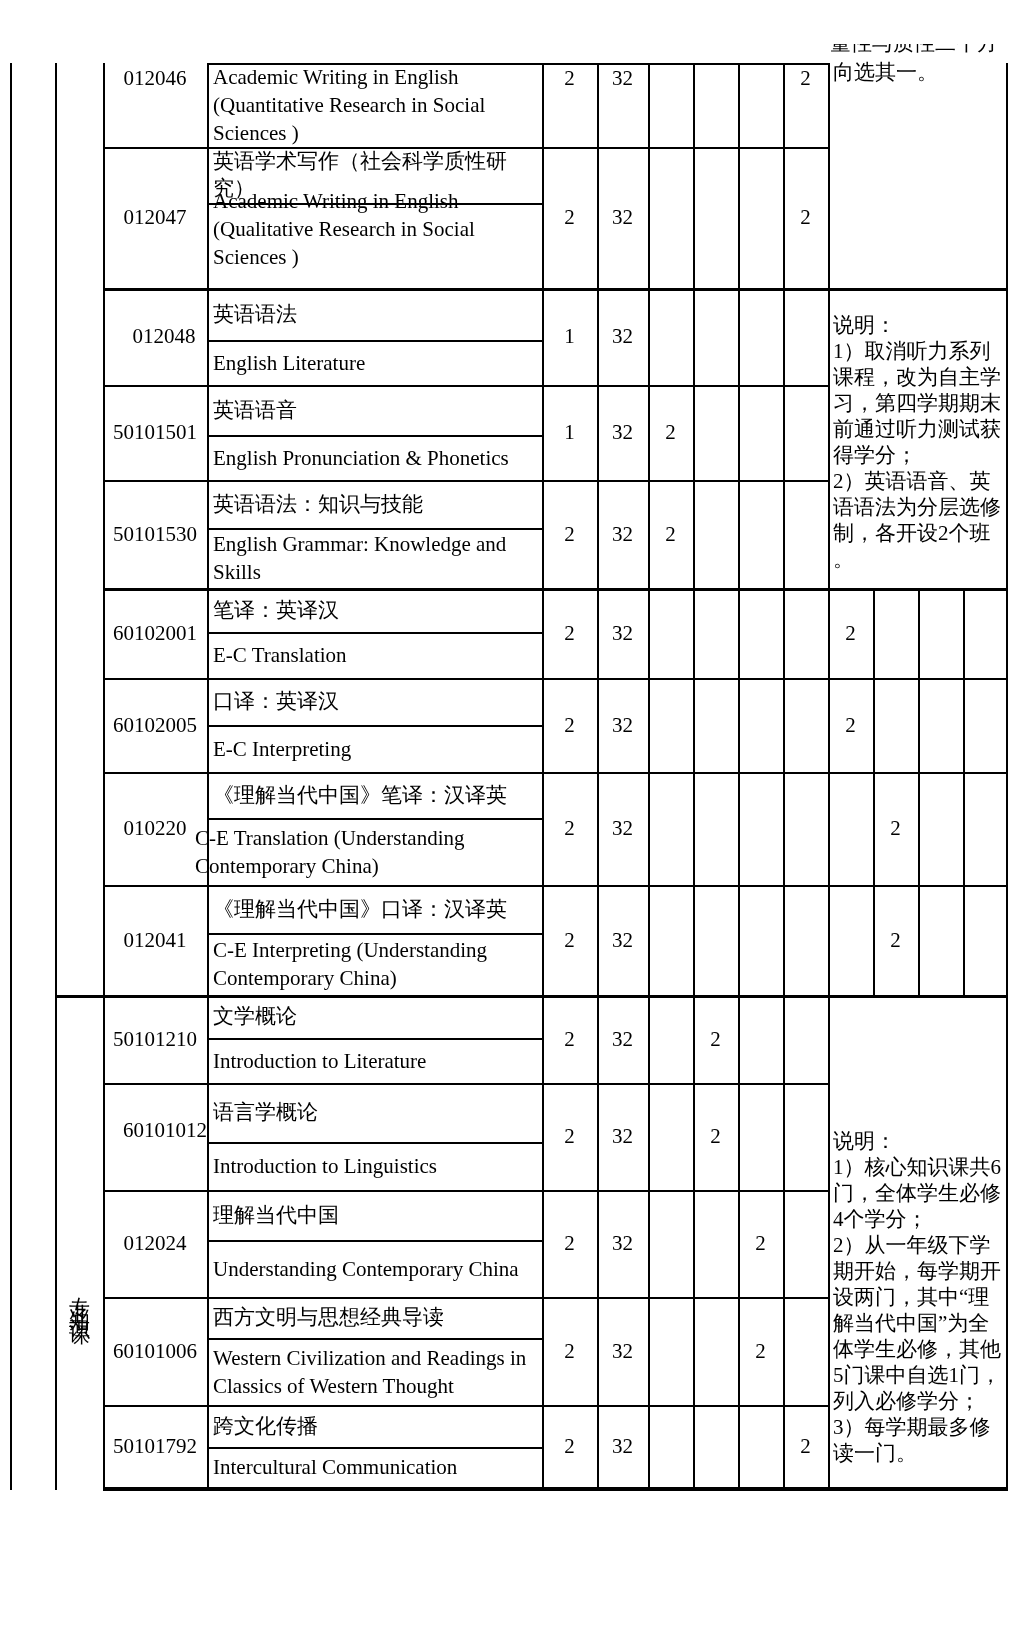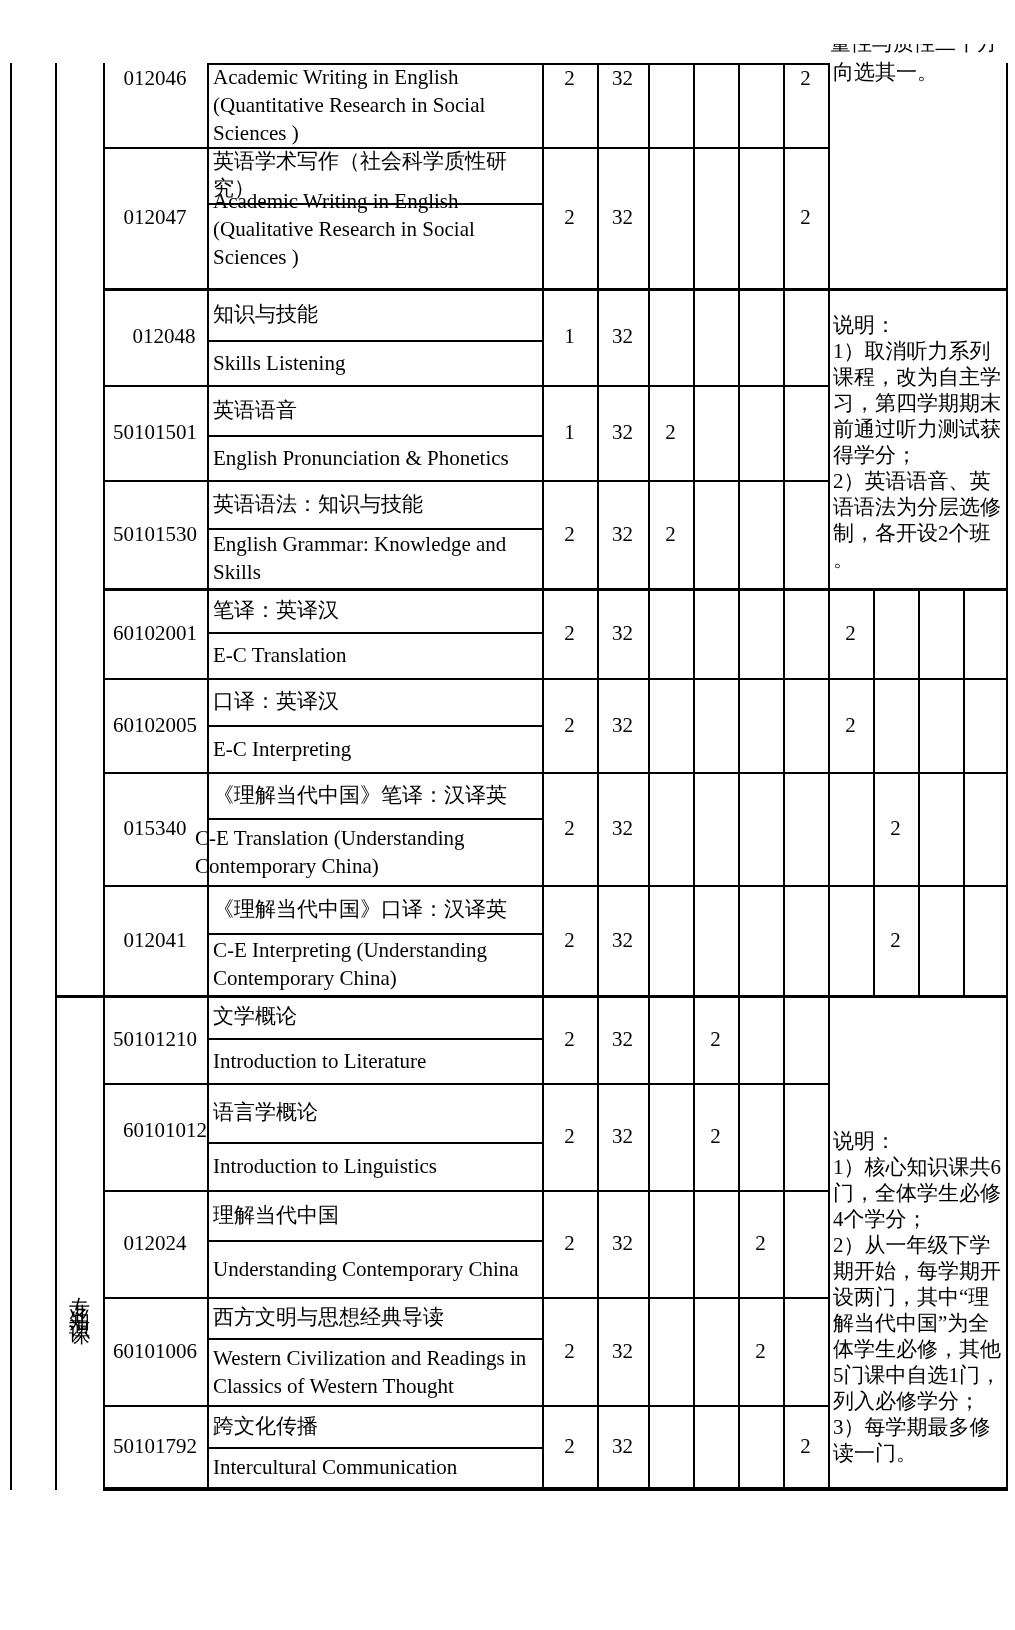--- a/index.html
+++ b/index.html
@@ -74,22 +74,22 @@
   <div class="cell ctr" style="left:783px;top:63px;width:45px;height:30px">2</div>
 
   <div class="cell ctr" style="left:103px;top:147px;width:104px;height:141px">012047</div>
   <div class="cell lft" style="left:207px;top:147px;width:333px;height:56px">英语学术写作（社会科学质性研究）</div>
   <div class="cell lft en" style="left:207px;top:195px;width:333px;height:68px">Academic Writing in English (Qualitative Research in Social Sciences )</div>
   <div class="cell ctr" style="left:542px;top:147px;width:55px;height:141px">2</div>
   <div class="cell ctr" style="left:597px;top:147px;width:51px;height:141px">32</div>
   <div class="cell ctr" style="left:783px;top:147px;width:45px;height:141px">2</div>
 
   <div class="cell ctr" style="left:106px;top:288px;width:116px;height:97px">012048</div>
-  <div class="cell lft" style="left:207px;top:288px;width:333px;height:52px">知识与技能</div>
-  <div class="cell lft en" style="left:207px;top:340px;width:333px;height:45px">Skills Listening</div>
+  <div class="cell lft" style="left:207px;top:288px;width:333px;height:52px">英语语法</div>
+  <div class="cell lft en" style="left:207px;top:340px;width:333px;height:45px">English Literature</div>
   <div class="cell ctr" style="left:542px;top:288px;width:55px;height:97px">1</div>
   <div class="cell ctr" style="left:597px;top:288px;width:51px;height:97px">32</div>
 
   <div class="cell ctr" style="left:103px;top:385px;width:104px;height:95px">50101501</div>
   <div class="cell lft" style="left:207px;top:385px;width:333px;height:50px">英语语音</div>
   <div class="cell lft en" style="left:207px;top:435px;width:333px;height:45px">English Pronunciation &amp; Phonetics</div>
   <div class="cell ctr" style="left:542px;top:385px;width:55px;height:95px">1</div>
   <div class="cell ctr" style="left:597px;top:385px;width:51px;height:95px">32</div>
   <div class="cell ctr" style="left:648px;top:385px;width:45px;height:95px">2</div>
 
@@ -107,21 +107,21 @@
   <div class="cell ctr" style="left:597px;top:588px;width:51px;height:90px">32</div>
   <div class="cell ctr" style="left:828px;top:588px;width:45px;height:90px">2</div>
 
   <div class="cell ctr" style="left:103px;top:678px;width:104px;height:94px">60102005</div>
   <div class="cell lft" style="left:207px;top:678px;width:333px;height:47px">口译：英译汉</div>
   <div class="cell lft en" style="left:207px;top:725px;width:333px;height:47px">E-C Interpreting</div>
   <div class="cell ctr" style="left:542px;top:678px;width:55px;height:94px">2</div>
   <div class="cell ctr" style="left:597px;top:678px;width:51px;height:94px">32</div>
   <div class="cell ctr" style="left:828px;top:678px;width:45px;height:94px">2</div>
 
-  <div class="cell ctr" style="left:103px;top:772px;width:104px;height:113px">015340</div>
+  <div class="cell ctr" style="left:103px;top:772px;width:104px;height:113px">010220</div>
   <div class="cell lft" style="left:207px;top:772px;width:333px;height:46px">《理解当代中国》笔译：汉译英</div>
   <div class="cell lft en" style="left:189px;top:818px;width:333px;height:67px">C-E Translation (Understanding Contemporary China)</div>
   <div class="cell ctr" style="left:542px;top:772px;width:55px;height:113px">2</div>
   <div class="cell ctr" style="left:597px;top:772px;width:51px;height:113px">32</div>
   <div class="cell ctr" style="left:873px;top:772px;width:45px;height:113px">2</div>
 
   <div class="cell ctr" style="left:103px;top:885px;width:104px;height:110px">012041</div>
   <div class="cell lft" style="left:207px;top:885px;width:333px;height:48px">《理解当代中国》口译：汉译英</div>
   <div class="cell lft en" style="left:207px;top:933px;width:333px;height:62px">C-E Interpreting (Understanding Contemporary China)</div>
   <div class="cell ctr" style="left:542px;top:885px;width:55px;height:110px">2</div>

